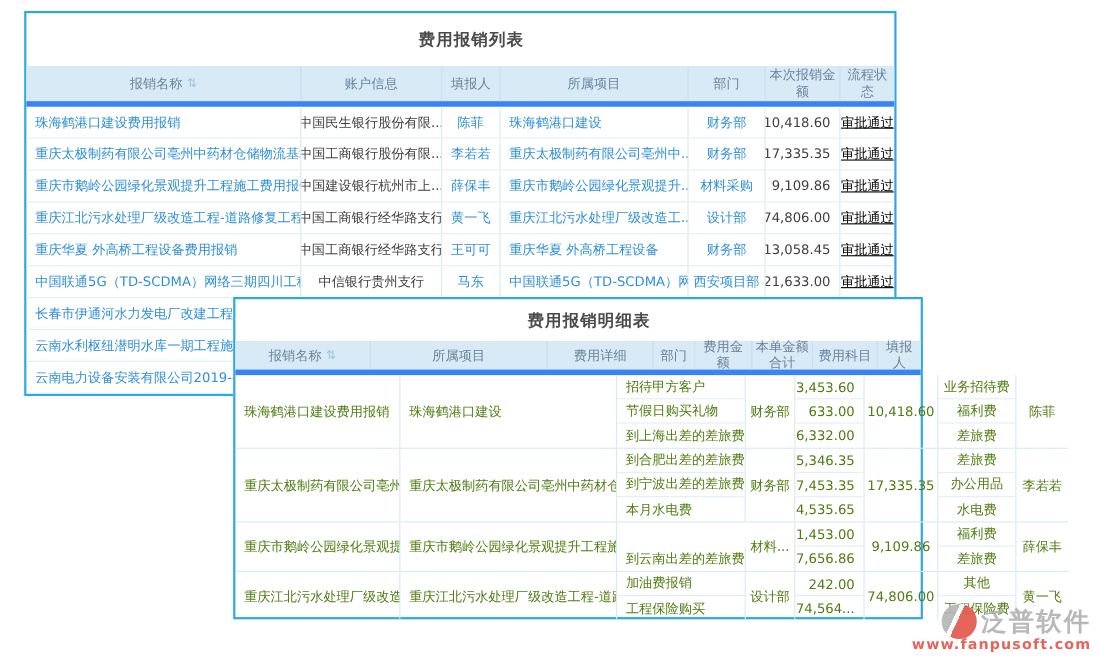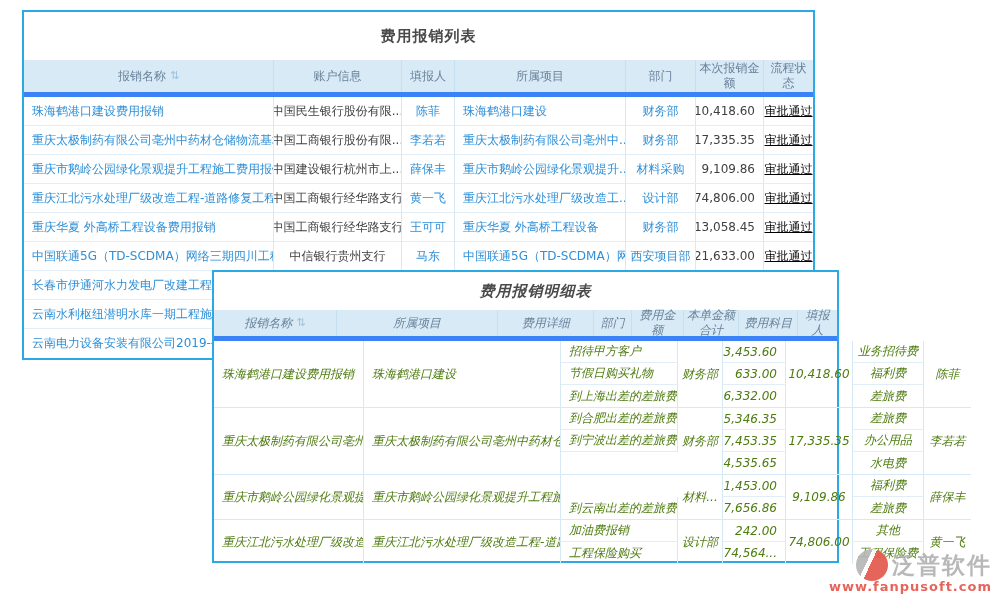--- a/index.html
+++ b/index.html
@@ -1,19 +1,19 @@
 <!DOCTYPE html>
 <html><head>
 <meta charset="utf-8">
 <style>
   * { margin:0; padding:0; box-sizing:border-box; }
   html,body { width:1000px; height:600px; background:#ffffff; font-family:"DejaVu Sans","Liberation Sans",sans-serif; overflow:hidden; }
   .panel { position:absolute; background:#fff; border:2px solid #2ba9e4; }
   #list-panel { left:22px; top:10px; width:793px; height:350px; z-index:1; }
-  #detail-panel { left:212px; top:270px; width:627px; height:293px; z-index:2;font-style:italic; }
+  #detail-panel { left:212px; top:270px; width:627px; height:293px; z-index:2; }
   .ttl { height:48px; display:flex; align-items:center; justify-content:center;
          font-size:15px; font-weight:bold; color:#4a4a4a; letter-spacing:1px;padding-left:20px; }
   #detail-panel .ttl { height:38px; }
   .thead { display:flex; background:#d9eaf7; border-bottom:5px solid #3b82f6; }
   #list-panel .thead { height:37px; }
   #detail-panel .thead { height:31px; }
   .th { display:flex; align-items:center; justify-content:center; text-align:center;
         font-size:12px; color:#68839a; border-right:1px solid #c3dff1; line-height:1.25; padding:0 2px; }
   .th:last-child { border-right:none; }
   .sort-icon { font-size:11px; color:#9fc2d8; margin-left:4px; }
@@ -183,20 +183,21 @@
     <div class="dc ctr bb" style="grid-area:2/7/3/8">福利费</div>
     <div class="dc ctr" style="grid-area:3/7/4/8">差旅费</div>
     <div class="dc ctr link nrb" style="grid-area:1/8/-1/9">陈菲</div>
   </div>
 
   <div class="dgroup rows3">
     <div class="dc lft link" style="grid-area:1/1/-1/2">重庆太极制药有限公司亳州中药材</div>
     <div class="dc lft link" style="grid-area:1/2/-1/3">重庆太极制药有限公司亳州中药材仓储物流</div>
     <div class="dc lft bb" style="grid-area:1/3/2/4">到合肥出差的差旅费</div>
     <div class="dc lft bb" style="grid-area:2/3/3/4">到宁波出差的差旅费</div>
+    <div class="dc lft" style="grid-area:3/3/4/4">本月水电费</div>
     <div class="dc ctr" style="grid-area:1/4/-1/5">财务部</div>
     <div class="dc rgt bb" style="grid-area:1/5/2/6">5,346.35</div>
     <div class="dc rgt bb" style="grid-area:2/5/3/6">7,453.35</div>
     <div class="dc rgt" style="grid-area:3/5/4/6">4,535.65</div>
     <div class="dc ctr" style="grid-area:1/6/-1/7">17,335.35</div>
     <div class="dc ctr bb" style="grid-area:1/7/2/8">差旅费</div>
     <div class="dc ctr bb" style="grid-area:2/7/3/8">办公用品</div>
     <div class="dc ctr" style="grid-area:3/7/4/8">水电费</div>
     <div class="dc ctr link nrb" style="grid-area:1/8/-1/9">李若若</div>
   </div>

